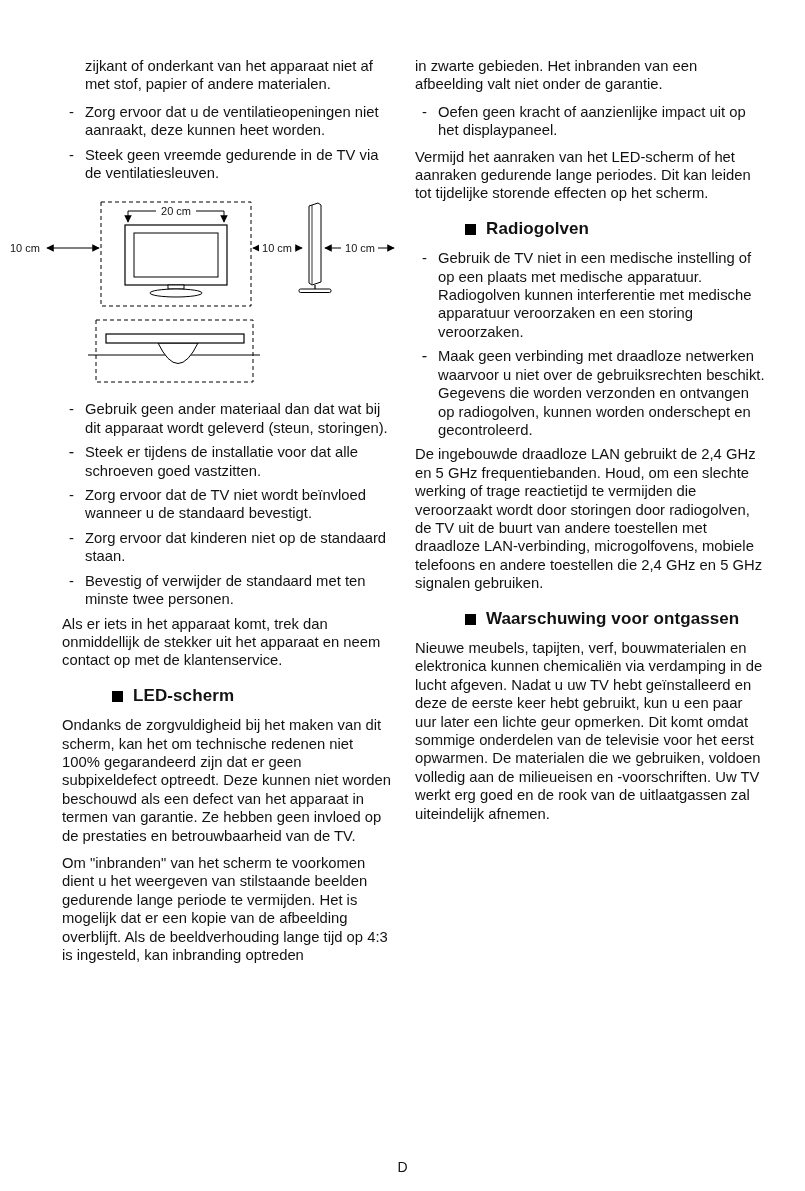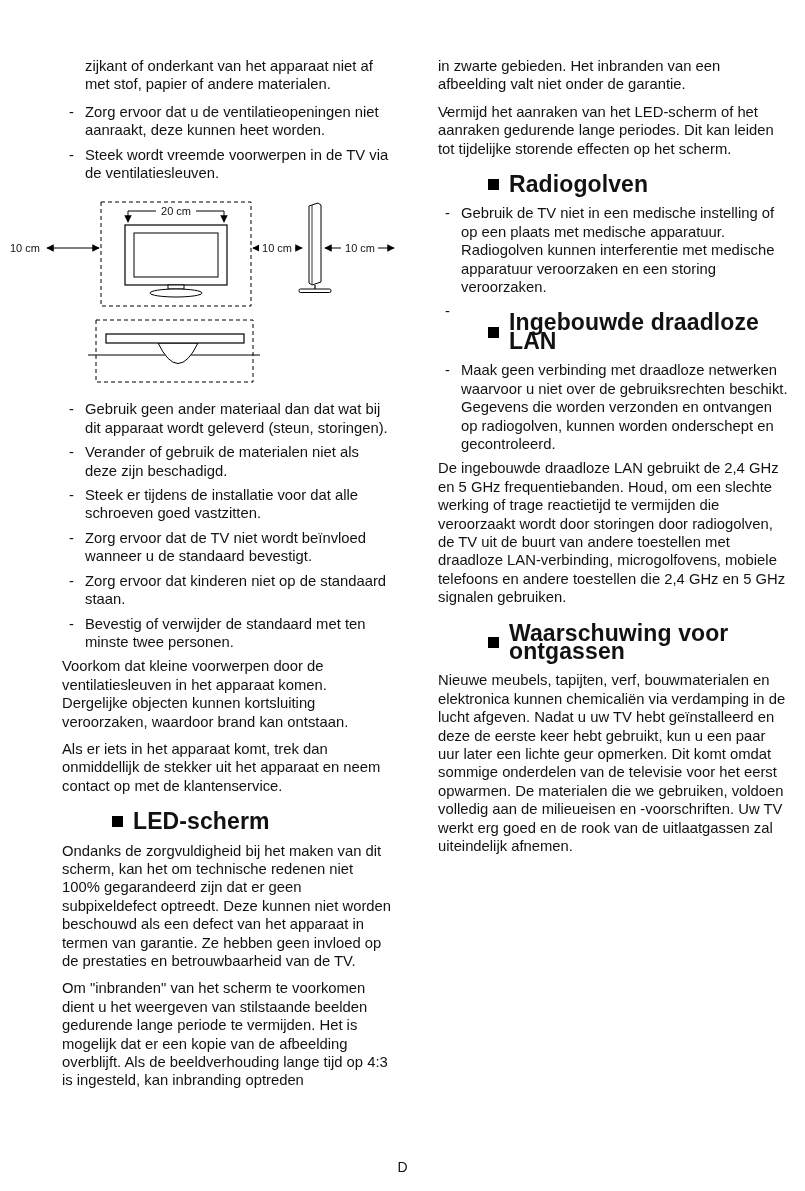--- a/index.html
+++ b/index.html
@@ -1,27 +1,27 @@
 <!DOCTYPE html>
 <html><head>
 <meta charset="utf-8">
 <style>
   * { margin:0; padding:0; box-sizing:border-box; }
   html, body { width:805px; height:1191px; }
   body { background:#ffffff; font-family:"Liberation Sans", sans-serif; color:#121212; }
   .page { position:relative; width:805px; height:1191px; background:#fff; overflow:hidden; }
   .columns { display:flex; padding:57px 34px 0 62px; }
   .col { font-size:14.8px; line-height:18.4px; }
-  .col-left { width:330px; margin-right:38px; flex:0 0 auto; }
-  .col-right { width:350px; flex:0 0 auto;margin-left:8px; }
+  .col-left { width:330px; margin-right:23px; flex:0 0 auto; }
+  .col-right { width:350px; flex:0 0 auto; }
   .para { margin-bottom:9px; }
   .indent { padding-left:23px; }
   .bullet { position:relative; padding-left:23px; margin-bottom:6px; }
   .dash { position:absolute; left:7px; top:0; }
-  .heading { display:flex; align-items:center; font-size:23px; font-weight:bold; margin:17px 0 11px 2px; letter-spacing:0.1px;padding-left:48px; }
+  .heading { display:flex; align-items:center; font-size:17px; font-weight:bold; margin:17px 0 11px 2px; letter-spacing:0.1px;padding-left:48px; }
   .square { width:11px; height:11px; background:#000; flex:0 0 auto; margin-right:10px; margin-top:1px; }
   .diagram { display:block; margin:12px 0 6px -54px; font-family:"Liberation Sans", sans-serif; }
   .diagram text { font-size:11px; fill:#121212; }
   .footer { position:absolute; left:0; right:0; bottom:16px; text-align:center; font-size:14px; color:#121212; }
 </style>
 </head>
 <body>
 
 <div class="page">
   <div class="columns">
@@ -29,21 +29,21 @@
     <div class="col col-left">
 
       <p class="para indent">zijkant of onderkant van het apparaat niet af met stof, papier of andere materialen.</p>
 
       <div class="bullet">
         <span class="dash">-</span>
         <span>Zorg ervoor dat u de ventilatieopeningen niet aanraakt, deze kunnen heet worden.</span>
       </div>
       <div class="bullet">
         <span class="dash">-</span>
-        <span>Steek wordt vreemde voorwerpen in de TV via de ventilatiesleuven.</span>
+        <span>Steek geen vreemde gedurende in de TV via de ventilatiesleuven.</span>
       </div>
 
       <svg class="diagram" width="392" height="200" viewBox="0 0 392 200" xmlns="http://www.w3.org/2000/svg">
         <defs>
           <marker id="ah" viewBox="0 0 10 10" refX="9" refY="5" markerWidth="7.5" markerHeight="7.5" orient="auto-start-reverse">
             <path d="M0,0 L10,5 L0,10 z" fill="#000"></path>
           </marker>
         </defs>
 
         <g>
@@ -100,79 +100,74 @@
         </g>
       </svg>
 
 
       <div class="bullet">
         <span class="dash">-</span>
         <span>Gebruik geen ander materiaal dan dat wat bij dit apparaat wordt geleverd (steun, storingen).</span>
       </div>
       <div class="bullet">
         <span class="dash">-</span>
-        <span>Verander of gebruik de materialen niet als deze zijn beschadigd.</span>
       </div>
       <div class="bullet">
         <span class="dash">-</span>
         <span>Steek er tijdens de installatie voor dat alle schroeven goed vastzitten.</span>
       </div>
       <div class="bullet">
         <span class="dash">-</span>
         <span>Zorg ervoor dat de TV niet wordt beïnvloed wanneer u de standaard bevestigt.</span>
       </div>
       <div class="bullet">
         <span class="dash">-</span>
         <span>Zorg ervoor dat kinderen niet op de standaard staan.</span>
       </div>
       <div class="bullet">
         <span class="dash">-</span>
         <span>Bevestig of verwijder de standaard met ten minste twee personen.</span>
       </div>
 
-      <p class="para" style="margin-top:4px;">Voorkom dat kleine voorwerpen door de ventilatiesleuven in het apparaat komen. Dergelijke objecten kunnen kortsluiting veroorzaken, waardoor brand kan ontstaan.</p>
       <p class="para">Als er iets in het apparaat komt, trek dan onmiddellijk de stekker uit het apparaat en neem contact op met de klantenservice.</p>
 
       <h2 class="heading">
         <span class="square"></span>
         <span>LED-scherm</span>
       </h2>
 
       <p class="para">Ondanks de zorgvuldigheid bij het maken van dit scherm, kan het om technische redenen niet 100% gegarandeerd zijn dat er geen subpixeldefect optreedt. Deze kunnen niet worden beschouwd als een defect van het apparaat in termen van garantie. Ze hebben geen invloed op de prestaties en betrouwbaarheid van de TV.</p>
       <p class="para">Om "inbranden" van het scherm te voorkomen dient u het weergeven van stilstaande beelden gedurende lange periode te vermijden. Het is mogelijk dat er een kopie van de afbeelding overblijft. Als de beeldverhouding lange tijd op 4:3 is ingesteld, kan inbranding optreden</p>
     </div>
 
     <div class="col col-right">
 
       <p class="para">in zwarte gebieden. Het inbranden van een afbeelding valt niet onder de garantie.</p>
 
       <div class="bullet" style="margin-bottom:8px;">
         <span class="dash">-</span>
+        <span>Oefen geen kracht of aanzienlijke impact uit op het displaypaneel.</span>
       </div>
 
       <p class="para">Vermijd het aanraken van het LED-scherm of het aanraken gedurende lange periodes. Dit kan leiden tot tijdelijke storende effecten op het scherm.</p>
 
       <h2 class="heading">
         <span class="square"></span>
         <span>Radiogolven</span>
       </h2>
 
       <div class="bullet">
         <span class="dash">-</span>
         <span>Gebruik de TV niet in een medische instelling of op een plaats met medische apparatuur. Radiogolven kunnen interferentie met medische apparatuur veroorzaken en een storing veroorzaken.</span>
       </div>
       <div class="bullet">
         <span class="dash">-</span>
       </div>
 
 
-      <h2 class="heading">
-        <span class="square"></span>
-        <span>Ingebouwde draadloze LAN</span>
-      </h2>
 
       <div class="bullet">
         <span class="dash">-</span>
         <span>Maak geen verbinding met draadloze netwerken waarvoor u niet over de gebruiksrechten beschikt. Gegevens die worden verzonden en ontvangen op radiogolven, kunnen worden onderschept en gecontroleerd.</span>
       </div>
 
       <p class="para" style="margin-top:4px;">De ingebouwde draadloze LAN gebruikt de 2,4 GHz en 5 GHz frequentiebanden. Houd, om een slechte werking of trage reactietijd te vermijden die veroorzaakt wordt door storingen door radiogolven, de TV uit de buurt van andere toestellen met draadloze LAN-verbinding, microgolfovens, mobiele telefoons en andere toestellen die 2,4 GHz en 5 GHz signalen gebruiken.</p>
 
       <h2 class="heading">
         <span class="square"></span>

